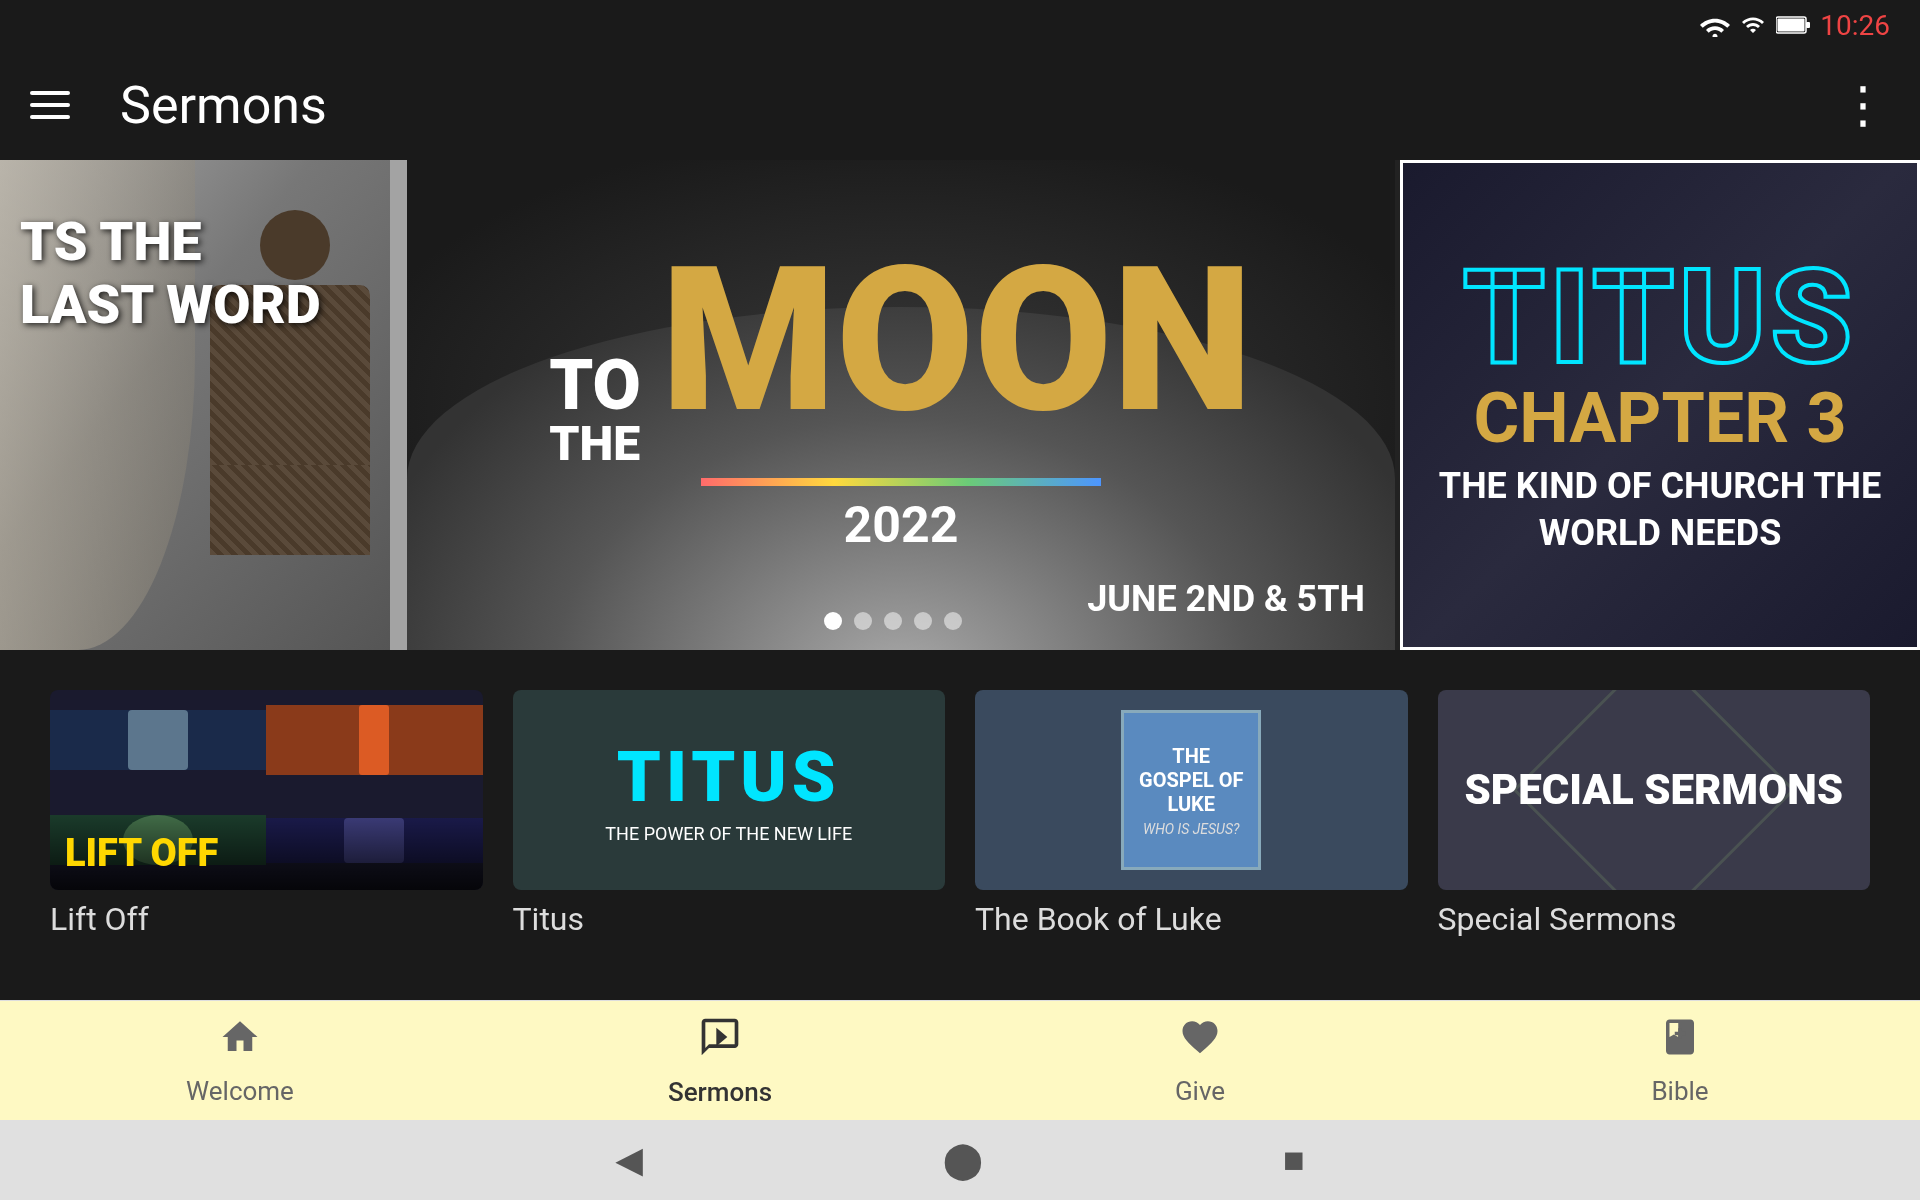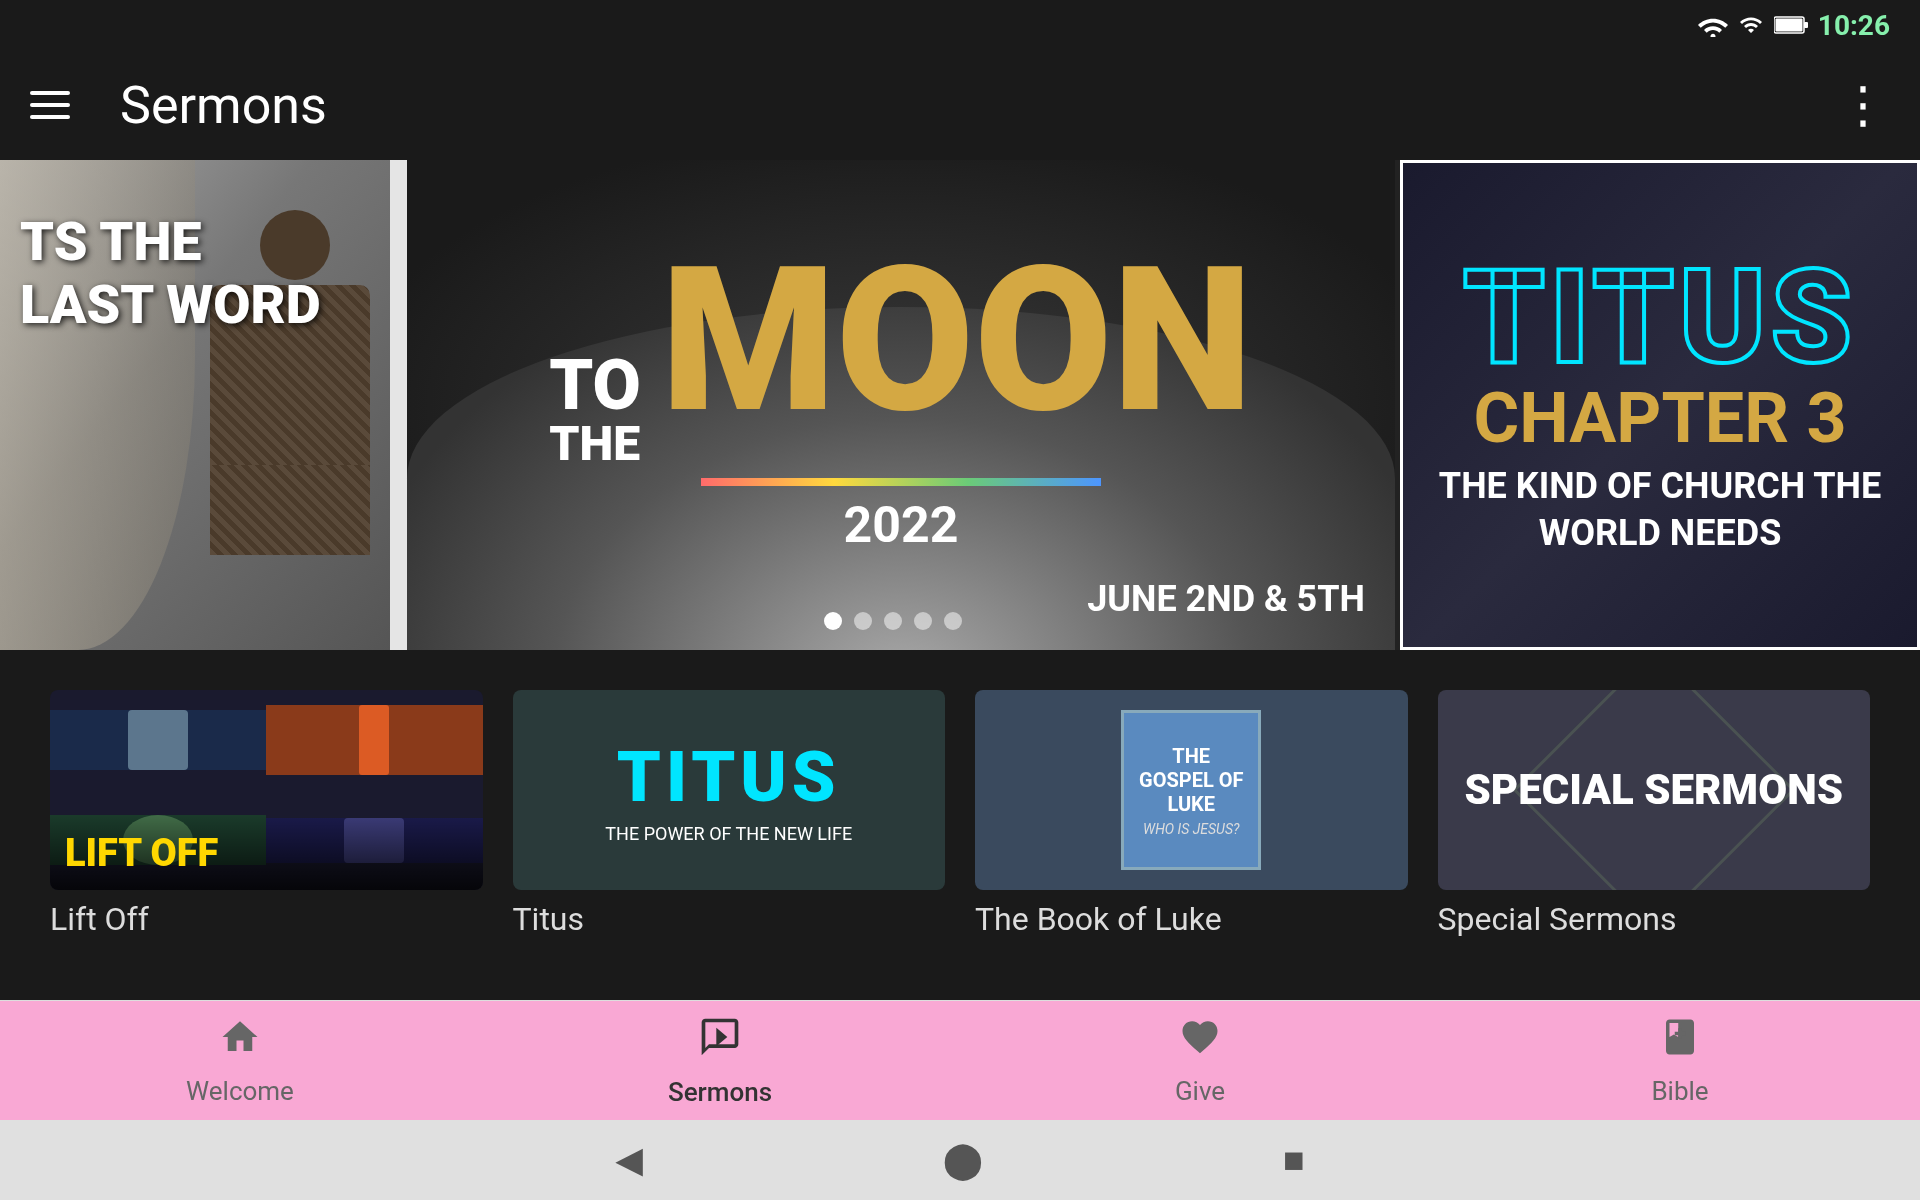--- a/index.html
+++ b/index.html
@@ -23,22 +23,22 @@
       padding: 0 30px;
     }
     .status-bar-right {
       display: flex;
       align-items: center;
       gap: 10px;
       color: white;
     }
     .status-time {
       font-size: 28px;
-      font-weight: 700;
-      color: #86efac;
+      font-weight: 400;
+      color: #ef4444;
     }
 
     
     .app-bar {
       width: 100%;
       height: 110px;
       background: #1a1a1a;
       display: flex;
       align-items: center;
       padding: 0 30px;
@@ -94,21 +94,21 @@
       overflow: hidden;
     }
 
     
     .slide-center {
       position: absolute;
       left: 0;
       top: 0;
       width: 1005px;
       height: 100%;
-      background: #e5e5e5;
+      background: #a3a3a3;
       overflow: hidden;
       display: flex;
       align-items: center;
       padding-left: 17px;
     }
 
     .slide-center-bg {
       width: 100%;
       height: 100%;
       background: radial-gradient(ellipse at center, #3a3a3a 0%, #1a1a1a 80%);
@@ -393,21 +393,21 @@
       text-overflow: ellipsis;
     }
 
     
     .bottom-nav {
       position: absolute;
       bottom: 80px;
       left: 0;
       width: 100%;
       height: 120px;
-      background: #f9a8d4;
+      background: #fef9c3;
       display: flex;
       align-items: center;
       justify-content: space-around;
       border-top: 1px solid #ddd;
     }
 
     .nav-item {
       display: flex;
       flex-direction: column;
       align-items: center;

